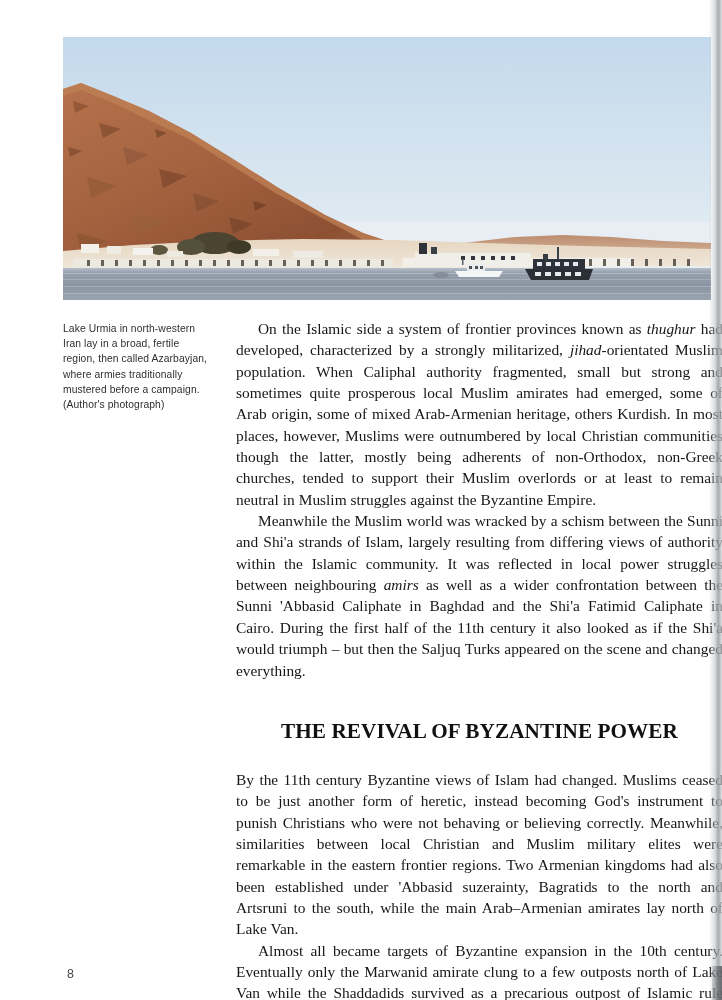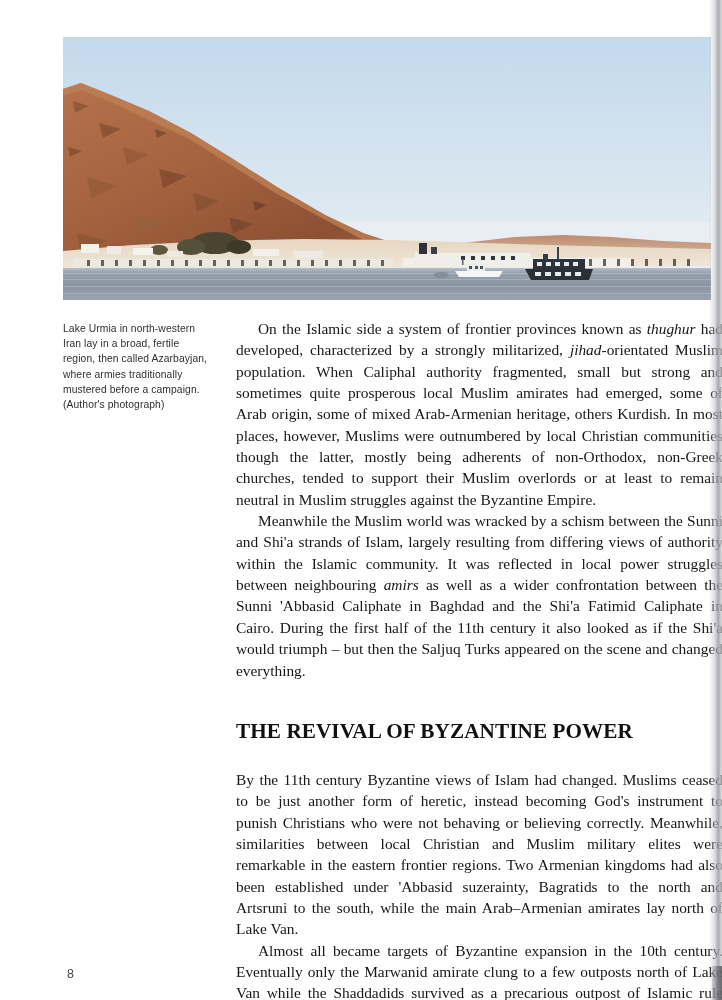--- a/index.html
+++ b/index.html
@@ -89,21 +89,21 @@
   .column p.indent { text-indent: 22px; }
   .column p.flush  { text-indent: 0; }
 
   h2.section-heading {
     margin: 0;
     font-size: 21.2px;
     line-height: 26px;
     font-weight: 700;
     letter-spacing: 0.004em;
     color: #111114;
-    text-align: left;
+    text-align: center;
     white-space: nowrap;
   }
   .gap-before-heading { height: 37px; }
   .gap-after-heading  { height: 25px; }
 
   em { }
 
   
   .folio {
     position: absolute;

